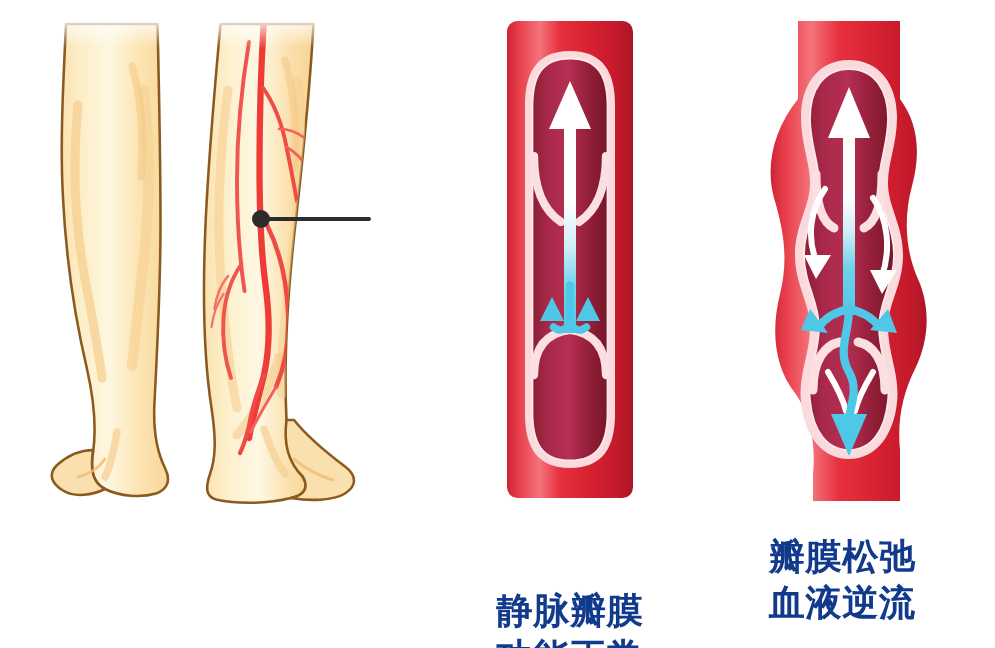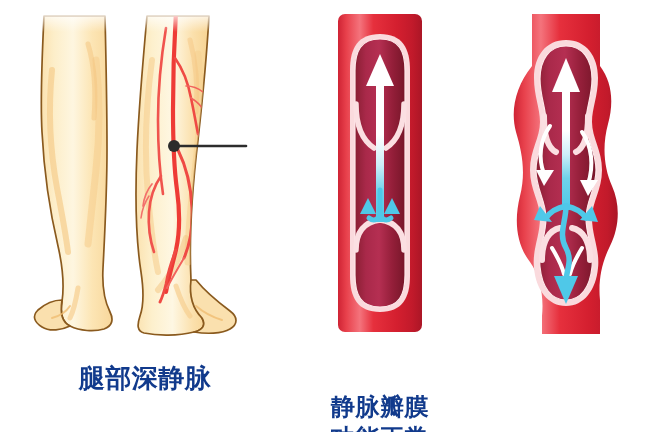--- a/index.html
+++ b/index.html
@@ -164,21 +164,20 @@
         <path d="M176,286 C180,298 184,308 190,316" fill="none" stroke="#f6cf90" stroke-width="5" opacity="0.7" stroke-linecap="round"></path>
         <rect x="134" y="10" width="90" height="22" fill="url(#topFadeL)"></rect>
       </g>
 
       <g>
         <line x1="174" y1="146" x2="246" y2="146" stroke="#2c2c2c" stroke-width="2.6" stroke-linecap="round"></line>
         <circle cx="174" cy="146" r="6" fill="#2c2c2c"></circle>
       </g>
     </svg>
 
-    <div class="caption" id="caption-legs">腿部深静脉</div>
   </div>
 
   <div class="panel" id="panel-normal">
     <svg class="art" width="180" height="350" viewBox="0 0 180 350">
       <defs>
         <linearGradient id="tubeGradN" x1="0" y1="0" x2="1" y2="0">
           <stop offset="0%" stop-color="#cf2334"></stop>
           <stop offset="10%" stop-color="#e8414c"></stop>
           <stop offset="26%" stop-color="#f4737c"></stop>
           <stop offset="42%" stop-color="#e6303d"></stop>
@@ -344,15 +343,17 @@
       <g stroke="#4fc8e8" stroke-width="5.5" fill="none" stroke-linecap="round">
         <path d="M106,206 C96,208 90,212 86,218"></path>
         <path d="M106,206 C116,208 122,212 126,218"></path>
         <path d="M106,206 C106,222 98,234 106,248 C114,262 104,274 106,286"></path>
       </g>
       <polygon points="80,206 92,222 74,220" fill="#4fc8e8"></polygon>
       <polygon points="132,206 138,222 120,220" fill="#4fc8e8"></polygon>
       <polygon points="106,304 118,276 94,276" fill="#4fc8e8"></polygon>
     </svg>
 
+    <div class="caption" id="caption-reflux">瓣膜松弛
+血液逆流</div>
   </div>
 
 </div>
 
 </body></html>

